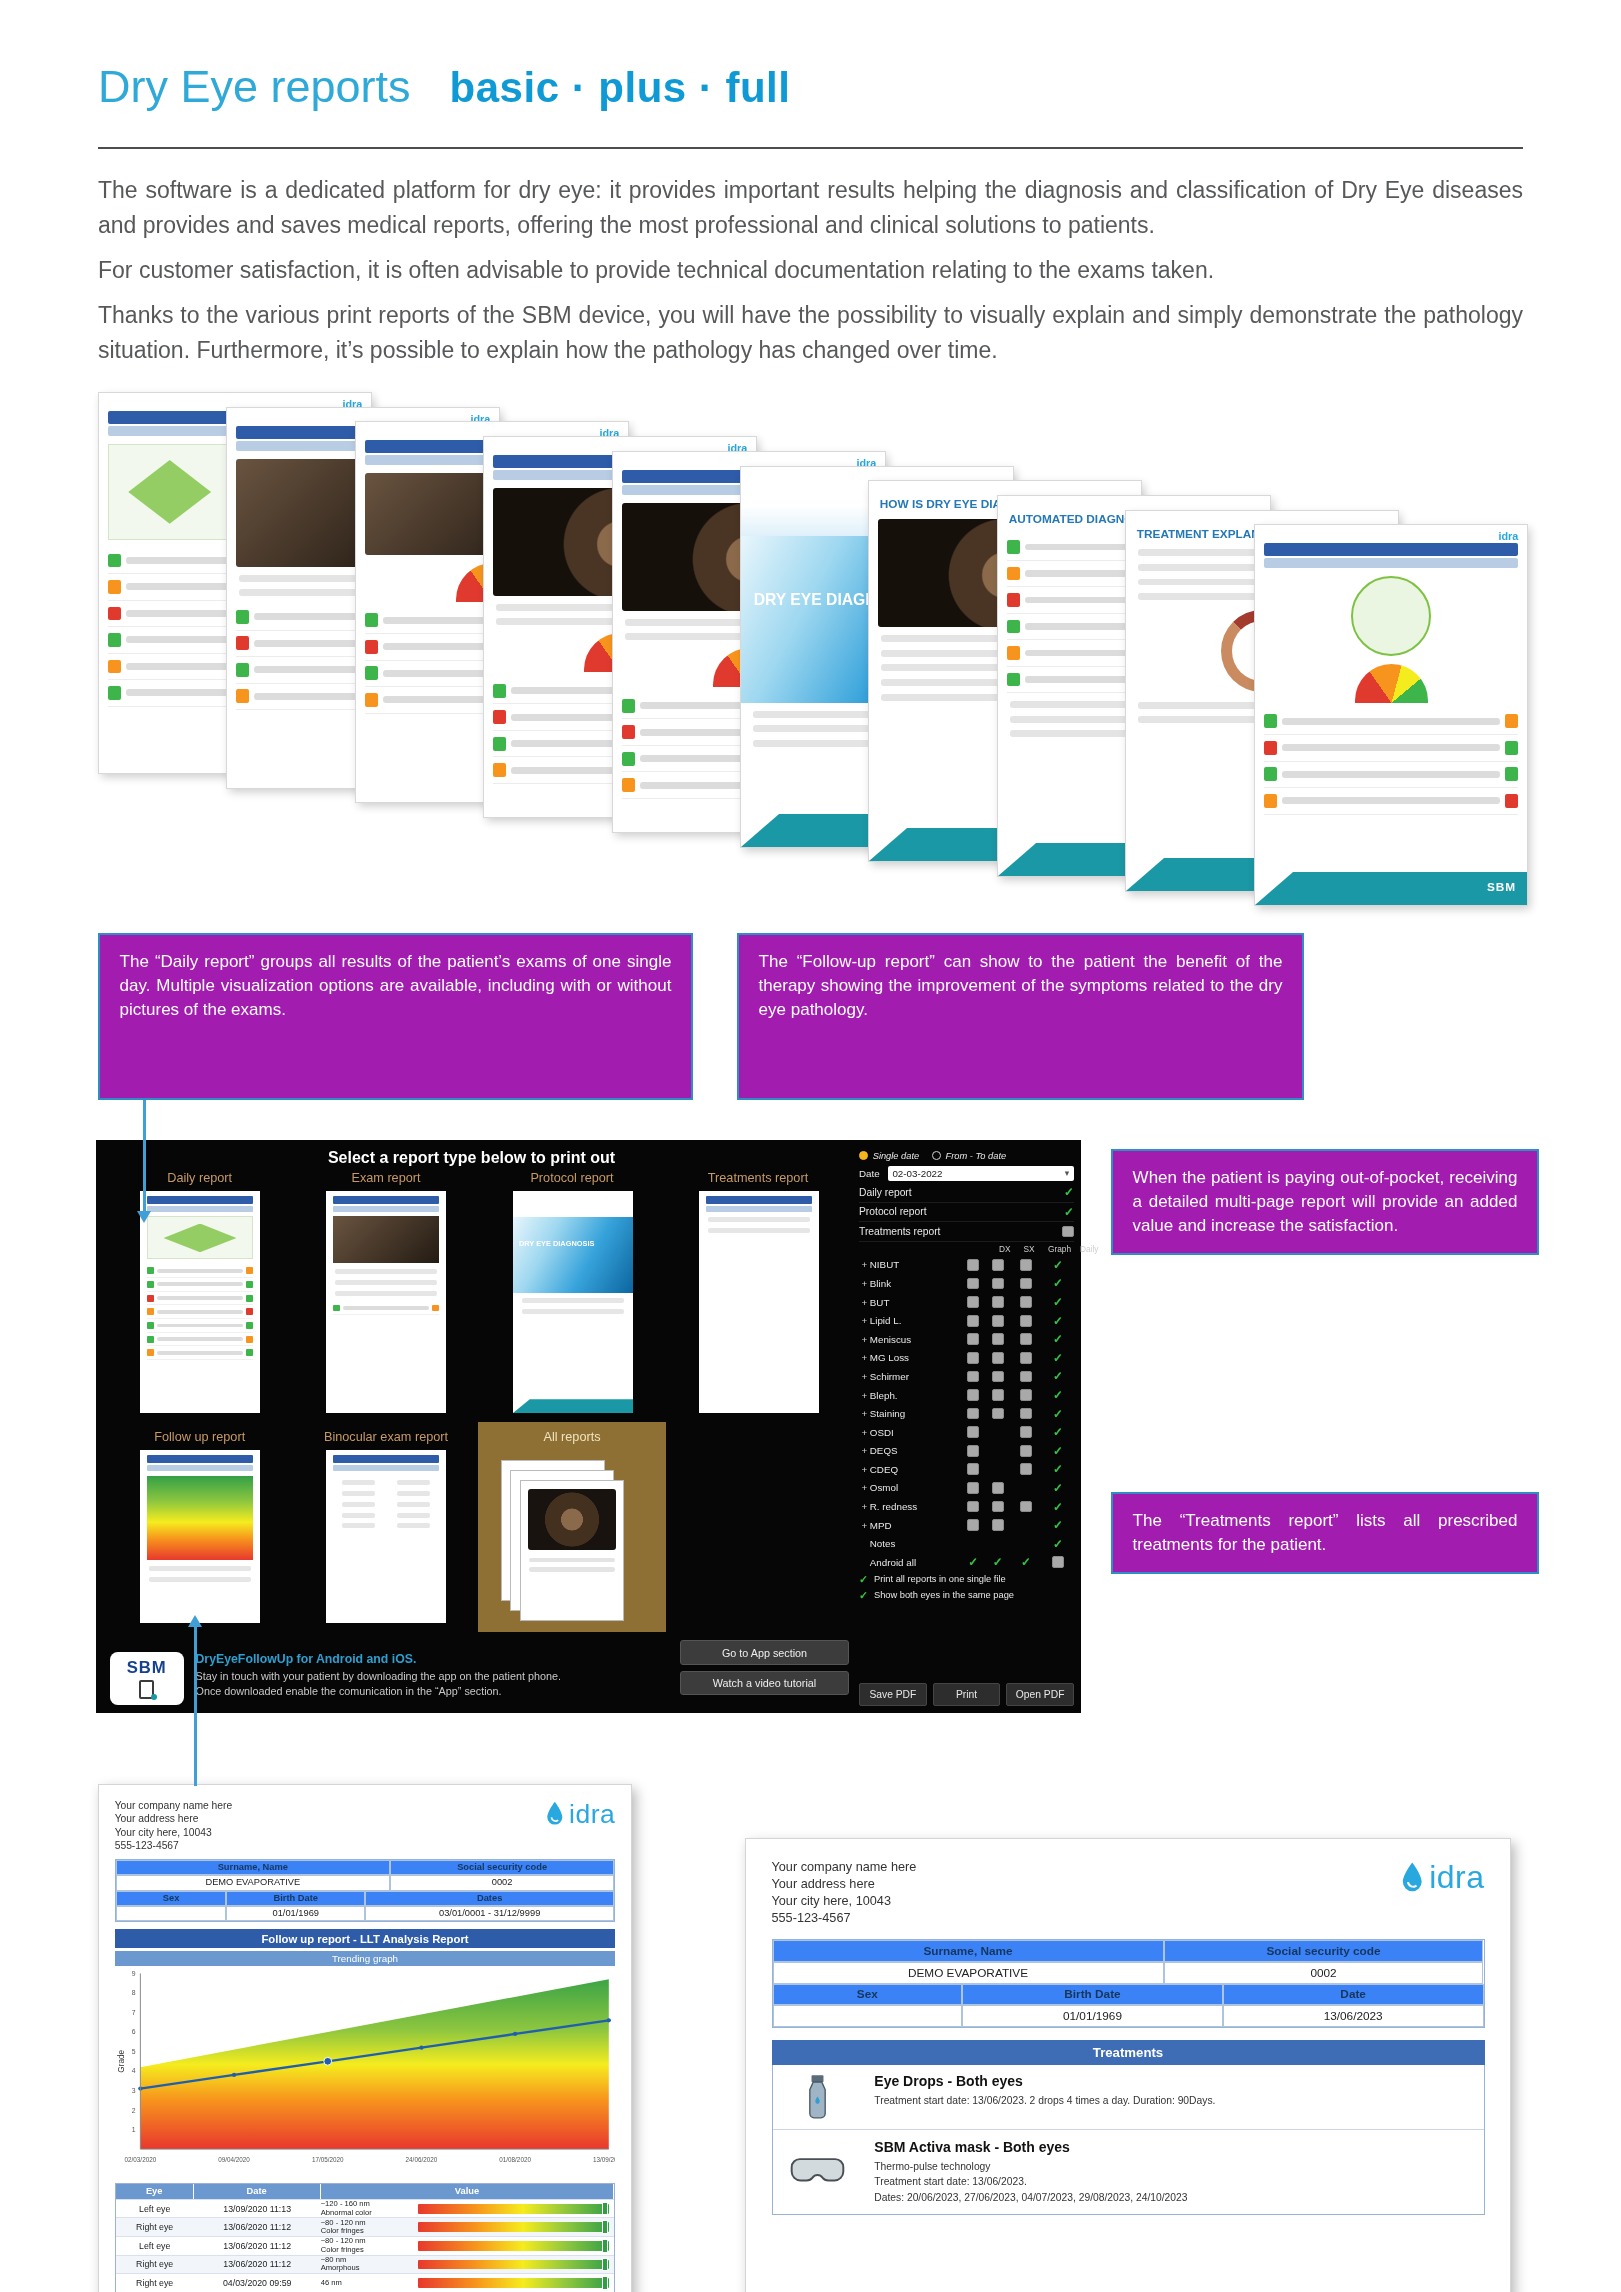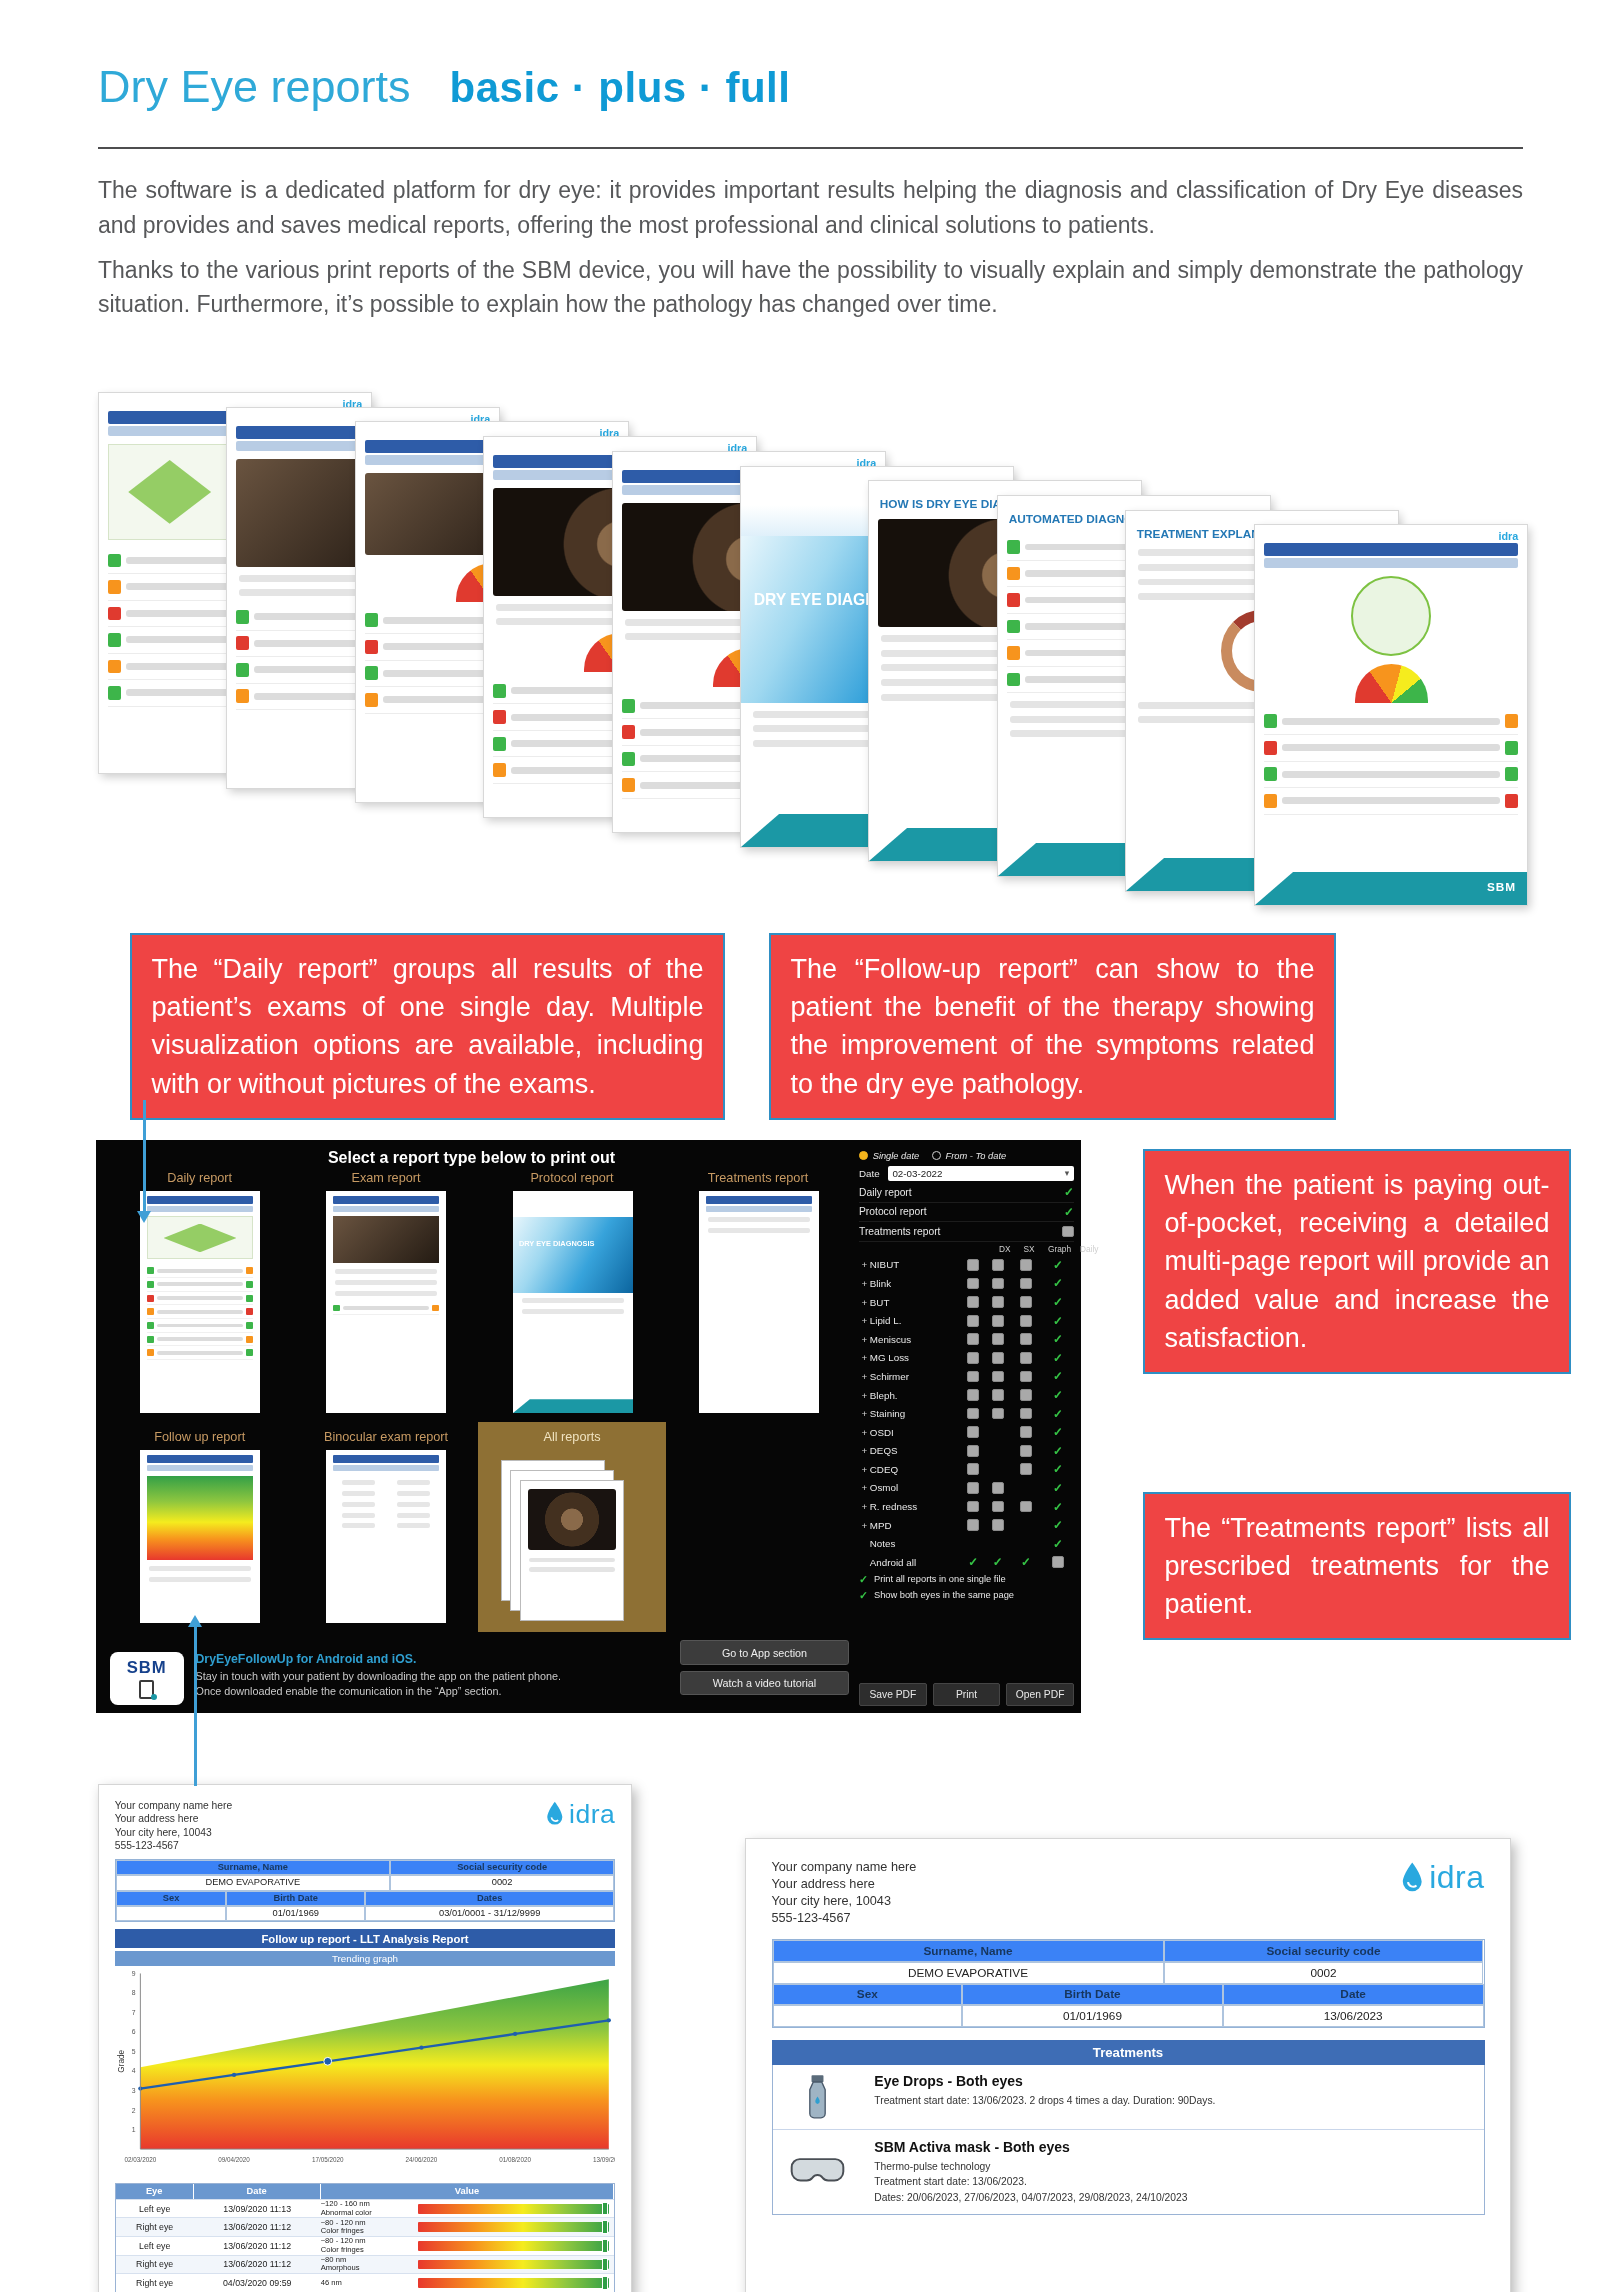--- a/index.html
+++ b/index.html
@@ -46,22 +46,22 @@
                   line-height:1.15;width:72%;}
   .fp-footer{position:absolute;bottom:0;left:0;right:0;height:33px;background:#1b98a5;
              clip-path:polygon(14% 0,100% 0,100% 100%,0 100%);}
   .fp-sbm{position:absolute;right:10.8px;top:7.8px;color:#fff;font-weight:700;font-size:11.8px;letter-spacing:1px;}
   .fp-info-title{margin:15.7px 10.8px 7.8px;color:#2478b5;font-weight:700;font-size:11.8px;line-height:1.25;}
   .fp-ring{width:82px;height:82px;border-radius:50%;border:11.8px solid #c98b5f;border-top-color:#a33c2e;
            margin:9.8px auto;box-sizing:border-box;}
   .fp-circle{width:76px;height:76px;border-radius:50%;background:#eaf5e2;border:2.9px solid #7dc242;margin:7.8px auto;}
 
   
-  .callout{position:absolute;background:#ef4444;border:2px solid #2f8fc4;color:#fff;font-size:27px;
-           line-height:1.42;padding:14.7px 19.6px;text-align:justify;box-sizing:border-box;margin-left:32px;}
+  .callout{position:absolute;background:#a21caf;border:2px solid #2f8fc4;color:#fff;font-size:17px;
+           line-height:1.42;padding:14.7px 19.6px;text-align:justify;box-sizing:border-box;}
   .callout p{margin:0 0 9.8px;} .callout p:last-child{margin:0;}
   #callout-daily{left:98px;top:933px;width:595px;min-height:167px;}
   #callout-followup{left:737px;top:933px;width:567px;min-height:167px;}
   #callout-all{left:1111px;top:1149px;width:428px;}
   #callout-treat{left:1111px;top:1492px;width:428px;}
 
   
   .arrow-line{position:absolute;width:2.9px;background:#3f9fd6;z-index:60;}
   .arrow-head{position:absolute;width:0;height:0;border-left:7.8px solid transparent;border-right:7.8px solid transparent;z-index:60;}
   .arrow-head.down{border-top:12.7px solid #3f9fd6;}
@@ -190,20 +190,21 @@
 
 <div class="canvas">
 
   <div class="hdr">
     <span class="title">Dry Eye reports</span>
     <span class="tiers">basic · plus · full</span>
   </div>
   <div class="rule"></div>
   <div class="intro">
     <p>The software is a dedicated platform for dry eye: it provides important results helping the diagnosis and classification of Dry Eye diseases and provides and saves medical reports, offering the most professional and clinical solutions to patients.</p>
+    <p>For customer satisfaction, it is often advisable to provide technical documentation relating to the exams taken.</p>
     <p>Thanks to the various print reports of the SBM device, you will have the possibility to visually explain and simply demonstrate the pathology situation. Furthermore, it’s possible to explain how the pathology has changed over time.</p>
   </div>
 
   <div class="fan">
       <div class="fan-page" style="left: 98px; top: 392px; z-index: 1;">
         <div class="fp-brand">idra</div>
         <div class="fp-head">
           <div class="fp-bar1"></div>
           <div class="fp-bar2"></div>
         </div>

